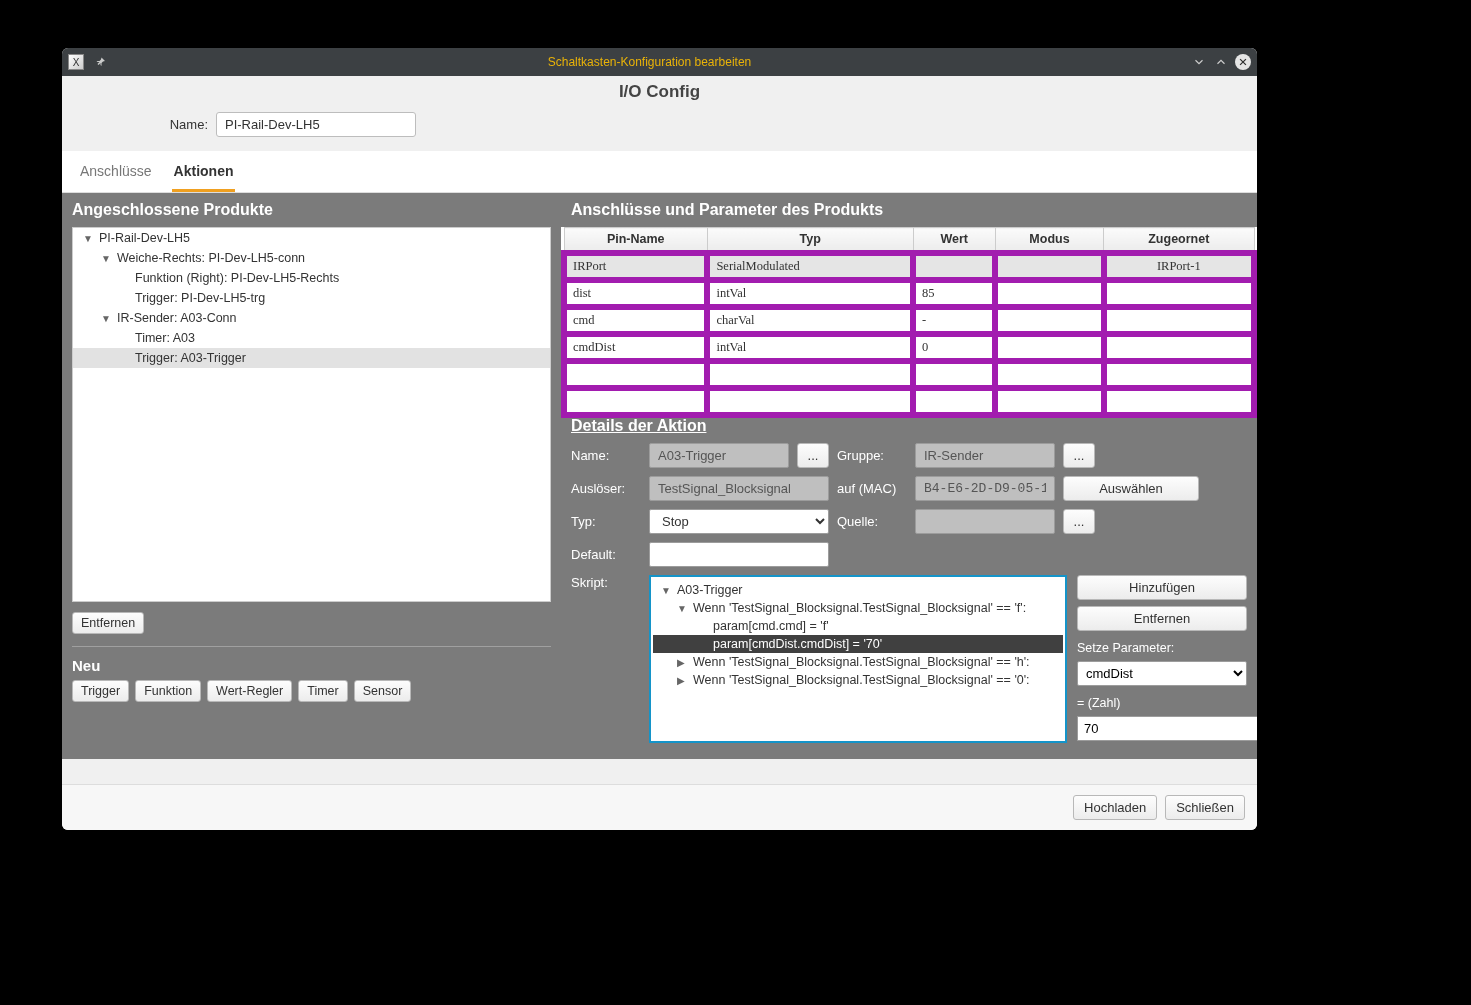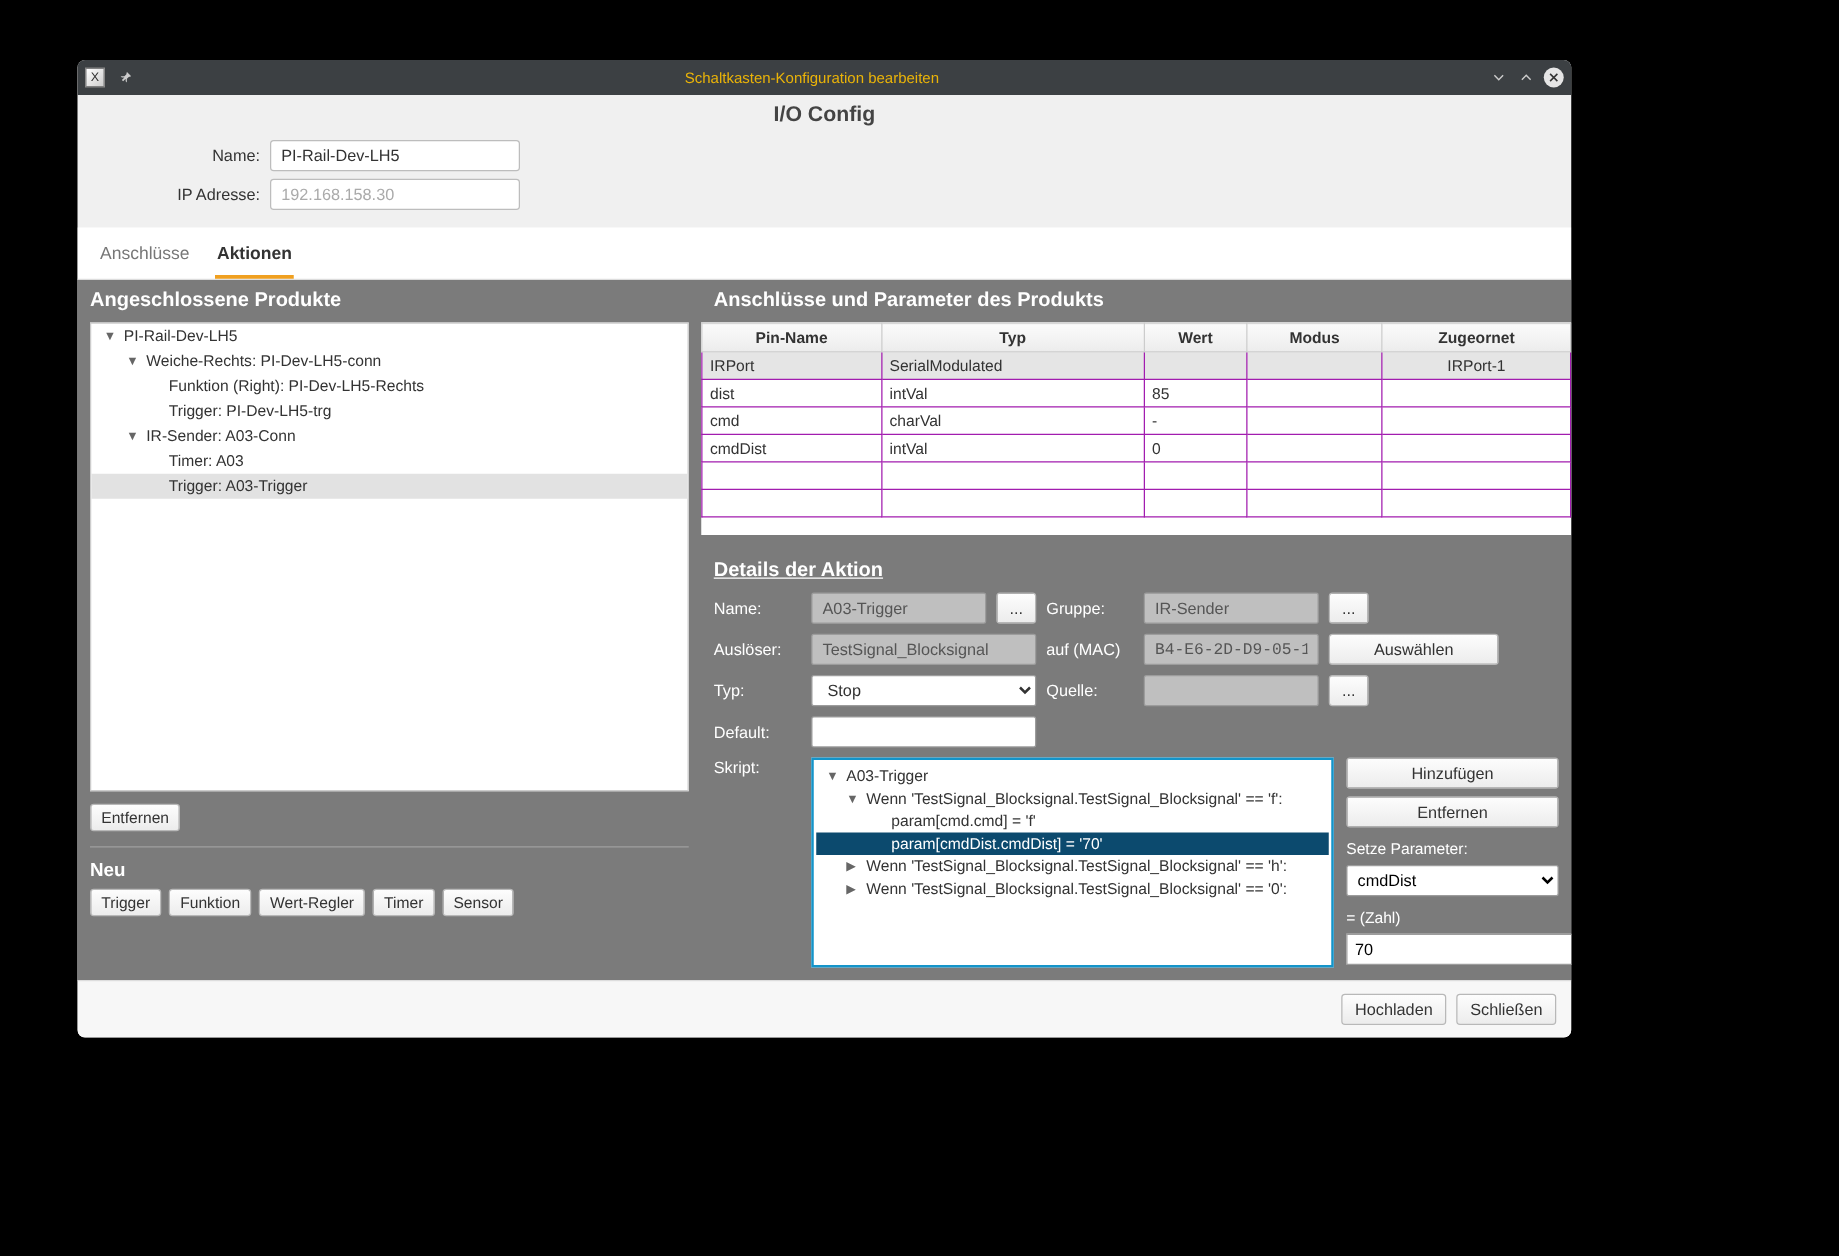--- a/index.html
+++ b/index.html
@@ -42,39 +42,39 @@
 .btn-sm { padding: 3px 8px; font-size:12.5px; }
 
 .left-actions { padding: 10px 10px 6px 10px; }
 hr.sep { border:none; border-top:1px solid #a0a0a0; margin: 6px 10px;}
 .neu-box { padding: 4px 10px 10px 10px; }
 .neu-title { color:#fff; font-weight:700; font-size:15px; margin-bottom:6px;}
 .neu-btns { display:flex; flex-wrap:wrap; gap:6px; }
 
 .param-table { border-collapse:collapse; width: calc(100% - 0px); background:#fff;}
 .param-table th { background: linear-gradient(#fbfbfb,#ececec); border:1px solid #ccc; font-size:12.5px; font-weight:700; color:#333; padding:4px 6px; text-align:center;}
-.param-table td { border:1px solid #a21caf; font-size:12.5px; color:#333; padding:3px 6px; height:22px; background:#fff;}
+.param-table td { border:6px solid #a21caf; font-size:12.5px; color:#333; padding:3px 6px; height:22px; background:#fff;font-family:Liberation Serif, serif;}
 .param-table tr.sel td { background:#e5e5e5; }
 .table-wrap { background:#fff; height:170px; }
 
 .details { padding: 0 10px 8px 10px; }
 .details .section-header { padding-left:0; padding-top:20px;text-decoration:underline;}
 .det-row { display:flex; align-items:center; gap:8px; margin-bottom:8px; }
 .det-row label { width:70px; font-size:13px; color:#fff; }
 .det-row label.mid { width:70px; text-align:left;}
 .det-row .fld { height:25px; border:1px solid #9c9c9c; border-radius:2px; background:#bfbfbf; color:#555; font-size:13px; padding:0 8px; }
 .det-row .fld.white { background:#fff; color:#333;}
 .det-row .dots { width:32px; height:25px; padding:0;}
 .det-row select.fld { background:#fff; color:#333; appearance:auto;}
 
 .script-area { display:flex; gap:10px; }
 .script-box { flex:1; background:#fff; border:2px solid #1494c9; height:168px; overflow:auto; padding:4px 2px;}
 .script-item { font-size:12.5px; color:#333; padding:2px 4px; display:flex; align-items:center; gap:4px;}
 .script-item .arrow { width:12px; font-size:10px; color:#666;}
-.script-item.sel { background:#0c4a6e; color:#fff;}
+.script-item.sel { background:#404040; color:#fff;}
 .s-ind-0 { padding-left:8px;}
 .s-ind-1 { padding-left:24px;}
 .s-ind-2 { padding-left:44px;}
 
 .script-side { width:170px; display:flex; flex-direction:column; gap:6px;}
 .script-side .btn { width:100%; }
 .script-side .lbl { color:#fff; font-size:12.5px; margin-top:4px;}
 .script-side select { width:100%; height:25px; font-size:13px; border:1px solid #9c9c9c; border-radius:2px; background:#fff; padding:0 4px;}
 .spinner { display:flex; }
 .spinner input { flex:1; height:25px; border:1px solid #9c9c9c; border-right:none; padding:0 6px; font-size:13px;}
@@ -113,24 +113,20 @@
     </div>
   </div>
 
   <div class="content">
     <div class="page-title">I/O Config</div>
 
     <div class="form-top">
       <div class="form-row">
         <label>Name:</label>
         <input type="text" value="PI-Rail-Dev-LH5" style="">
-      </div>
-      <div class="form-row">
-        <label>IP Adresse:</label>
-        <input type="text" placeholder="192.168.158.30" style="">
       </div>
     </div>
 
     <div class="tabs">
       <div class="tab">Anschlüsse</div>
       <div class="tab active">Aktionen</div>
     </div>
 
     <div class="main-grid">
 

